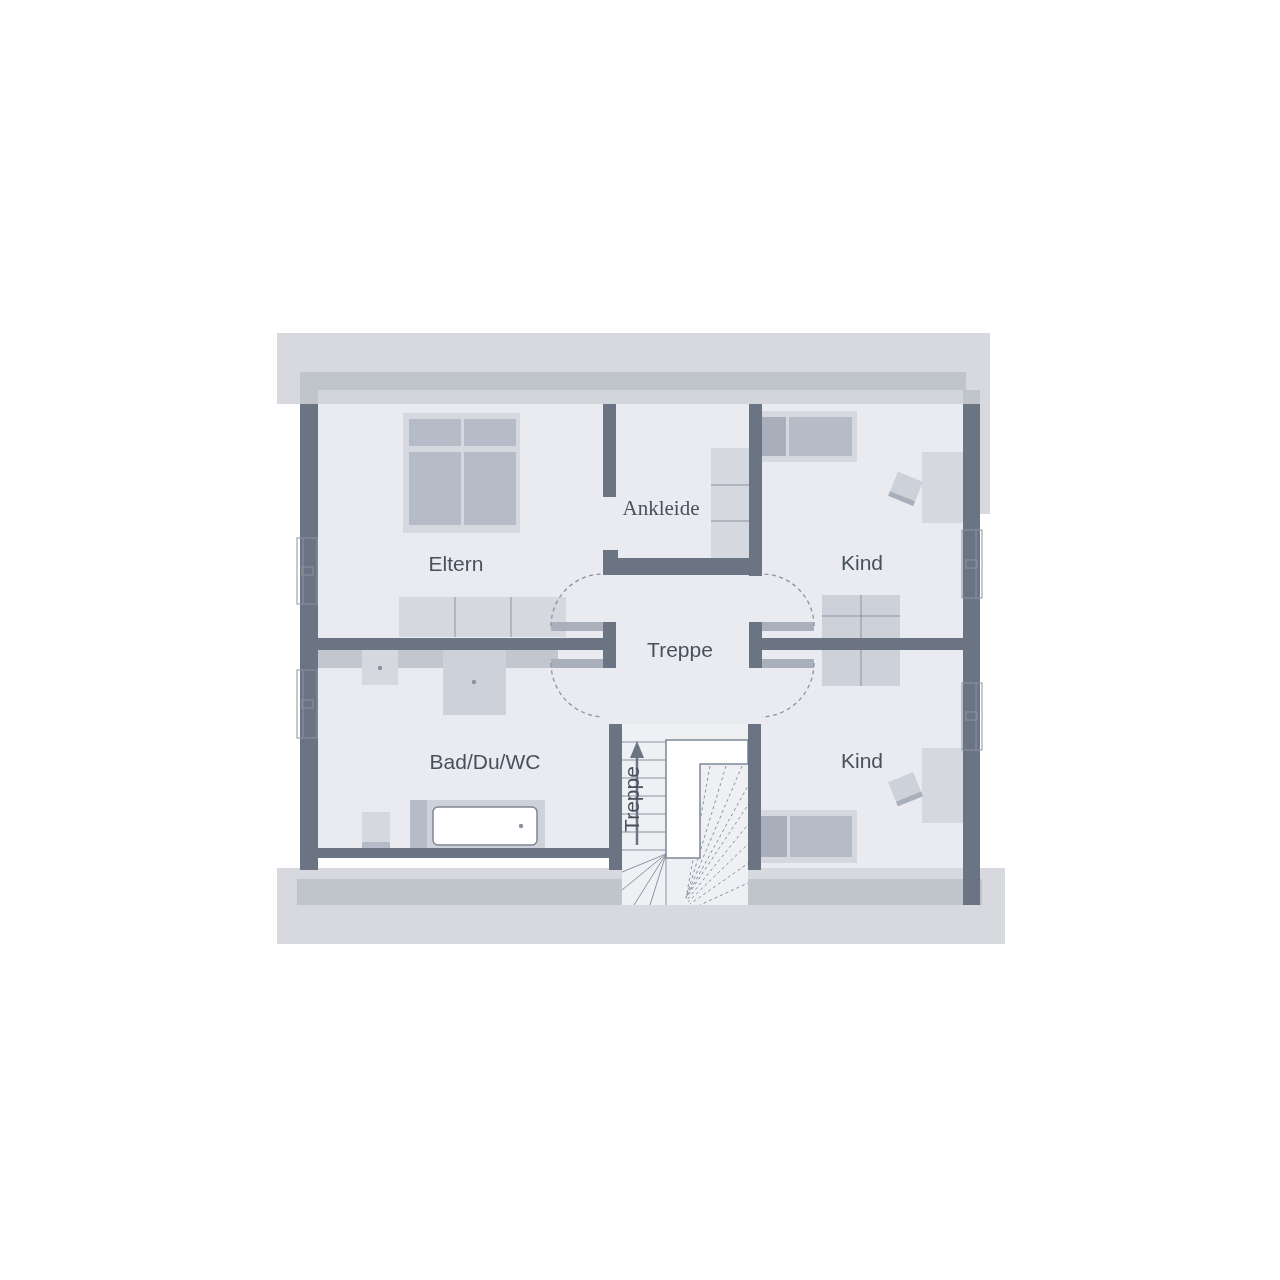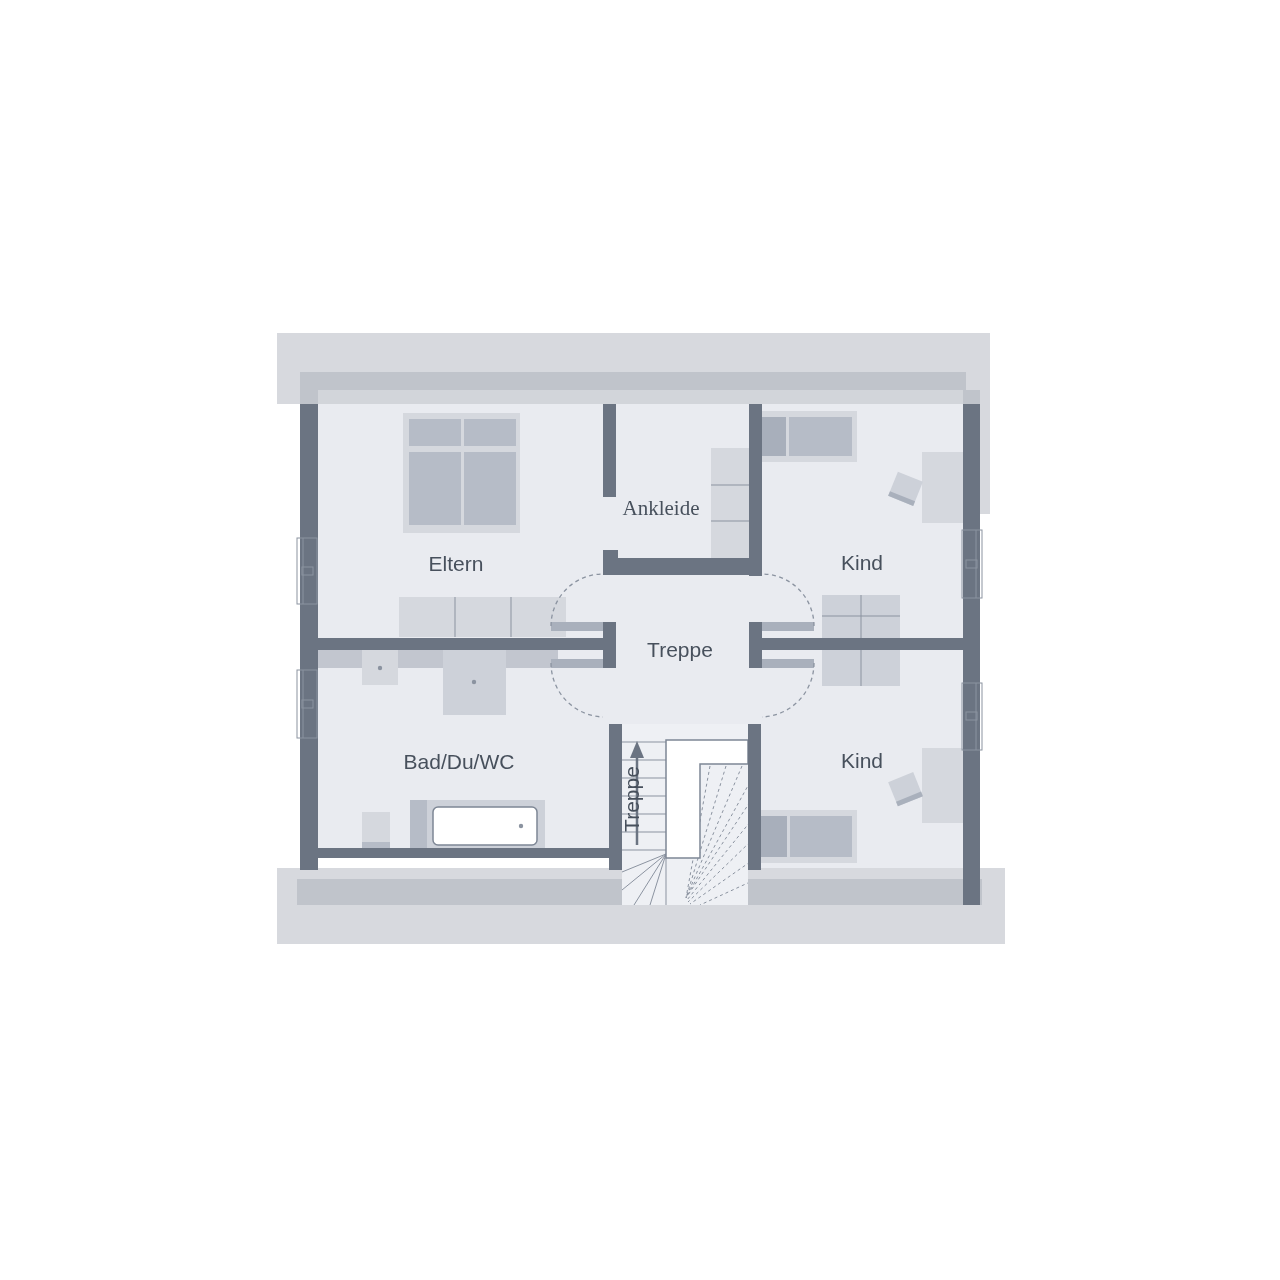--- a/index.html
+++ b/index.html
@@ -241,17 +241,17 @@
         <line class="thin" x1="976" y1="683" x2="976" y2="750"></line>
         <rect class="white thin" x="966" y="712" width="11" height="8" stroke="var(--line,#8b93a0)"></rect>
       </g>
     </g>
   </svg>
 
   <div class="room-label" style="left:456px; top:563px;">Eltern</div>
   <div class="room-label" style="left:661px; top:508px;font-family:Liberation Serif, serif;">Ankleide</div>
   <div class="room-label" style="left:862px; top:562px;">Kind</div>
   <div class="room-label" style="left:680px; top:649px;">Treppe</div>
-  <div class="room-label" style="left:459px; top:761px;">Bad/Du/WC</div>
+  <div class="room-label" style="left:485px; top:761px;">Bad/Du/WC</div>
   <div class="room-label" style="left:862px; top:760px;">Kind</div>
   <div class="room-label rot" style="left:631px; top:799px;">Treppe</div>
 
 </div>
 
 </body></html>

